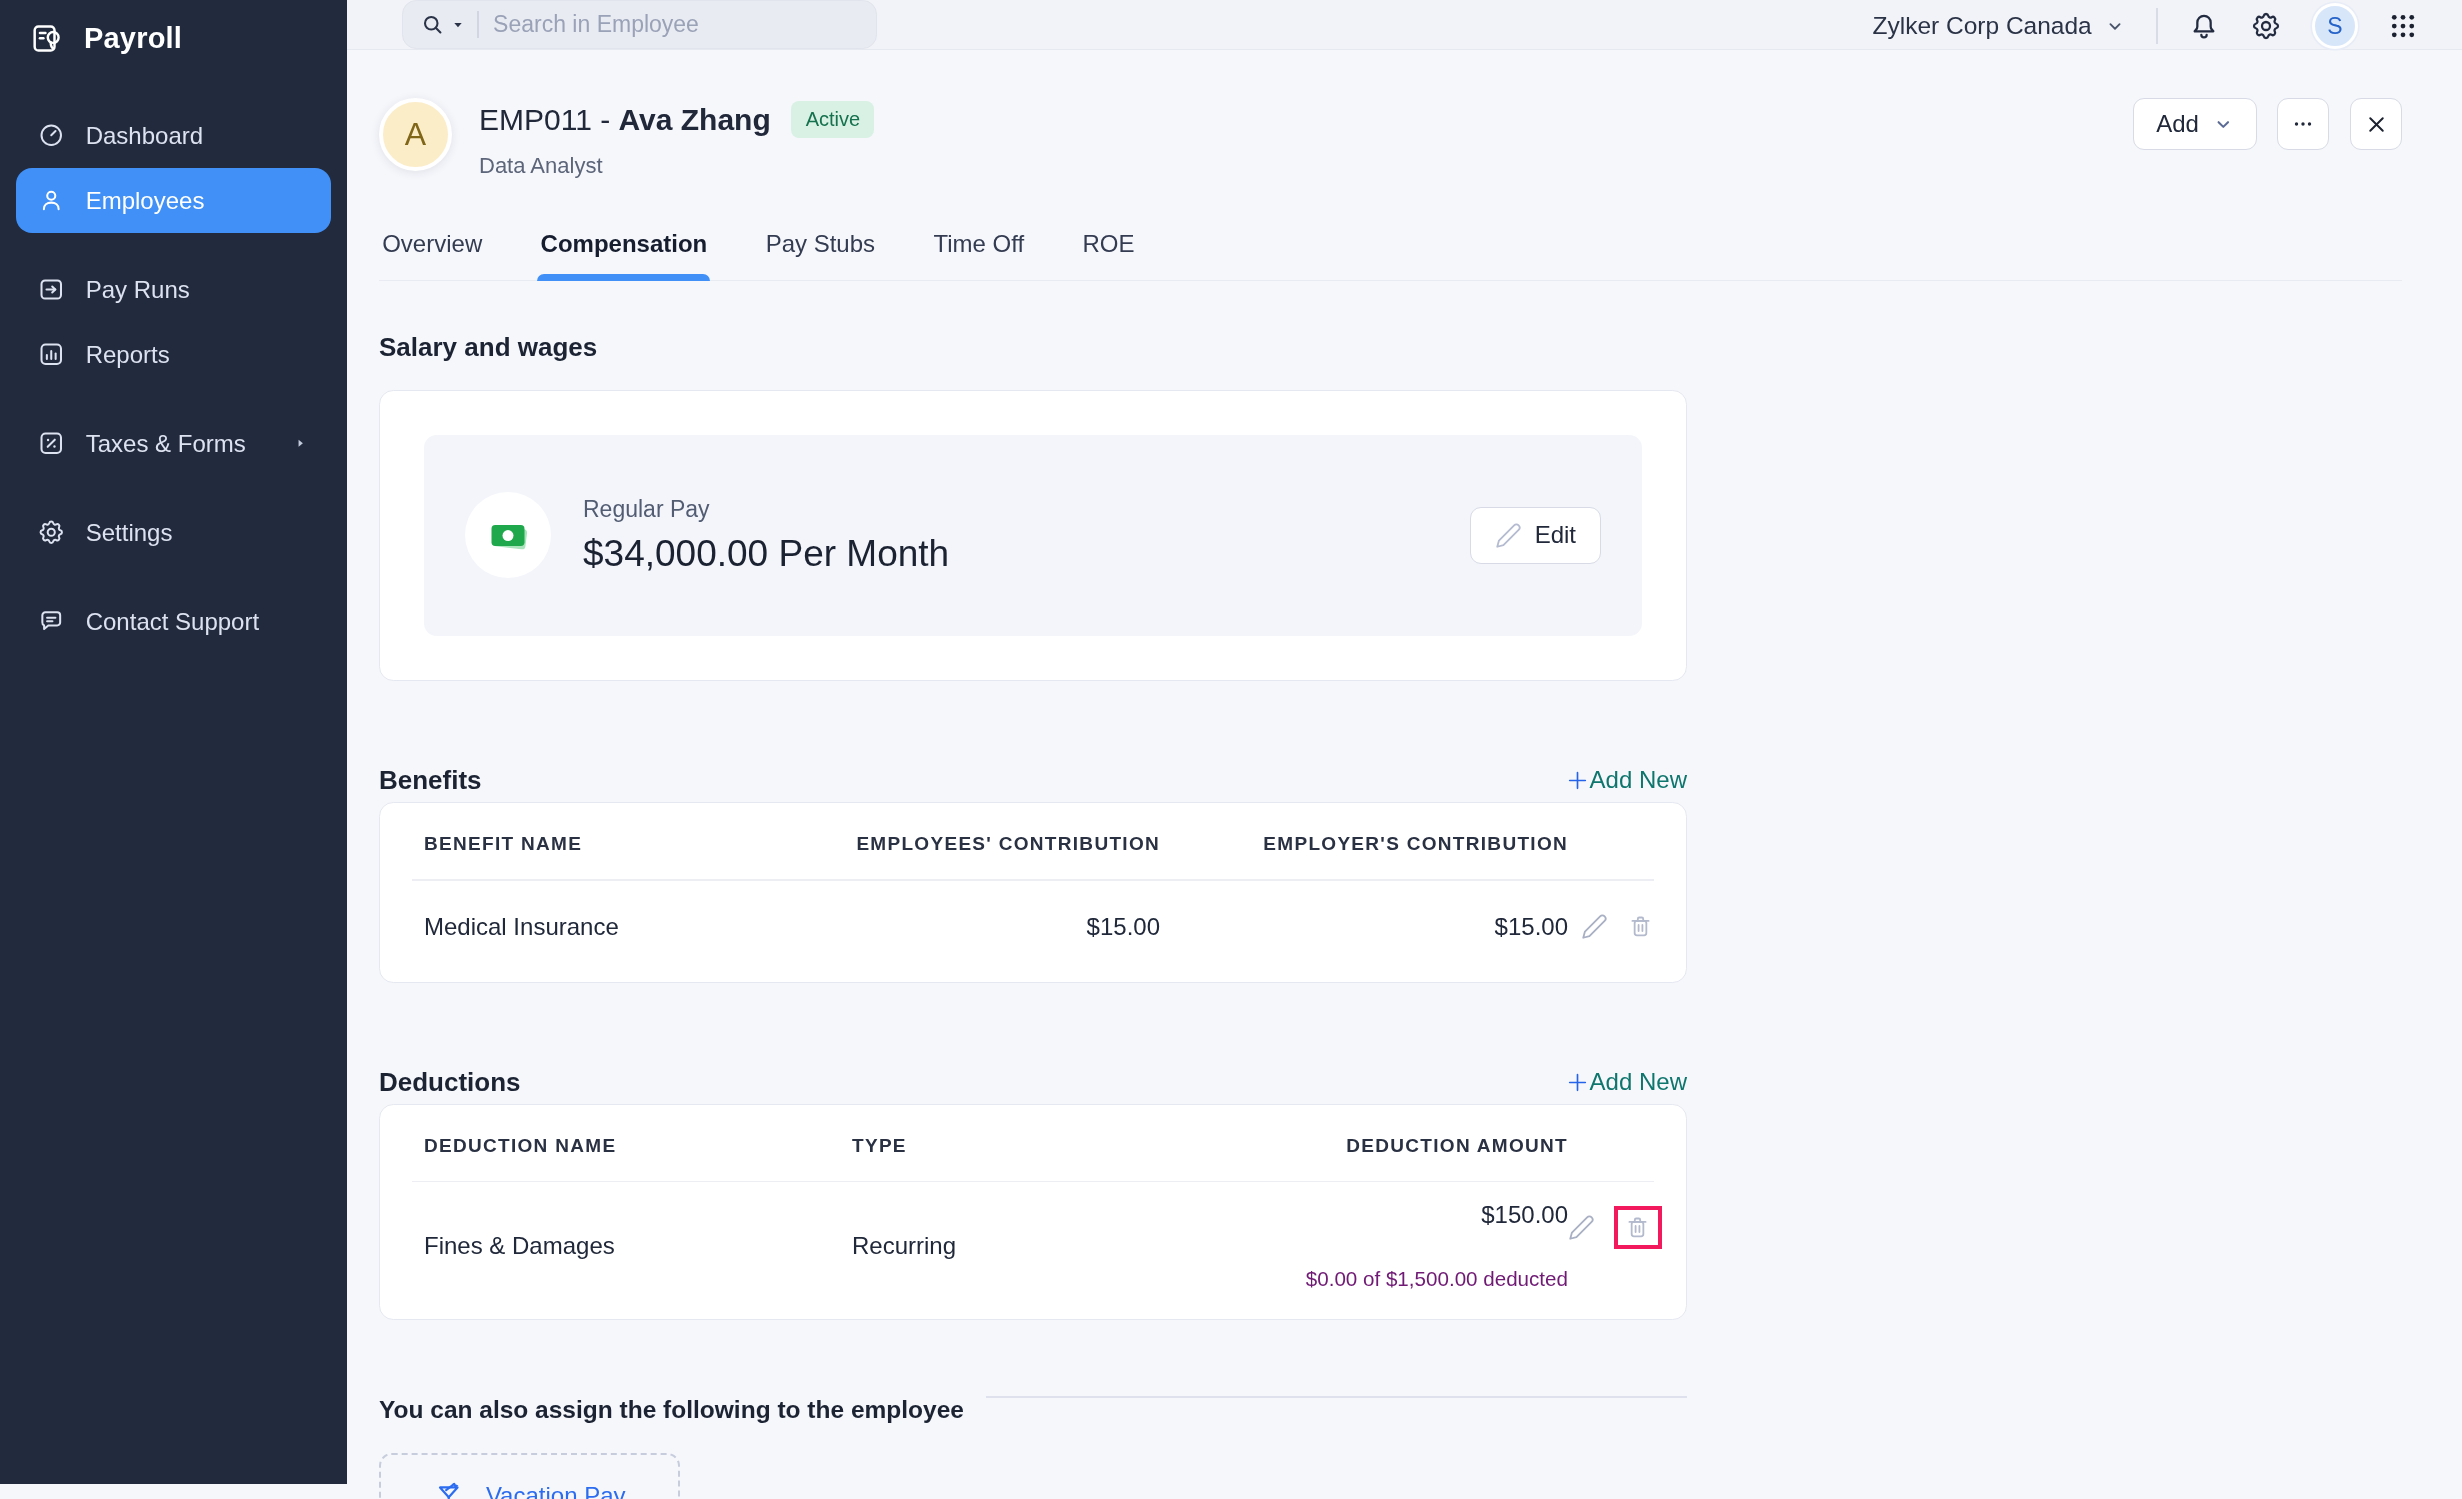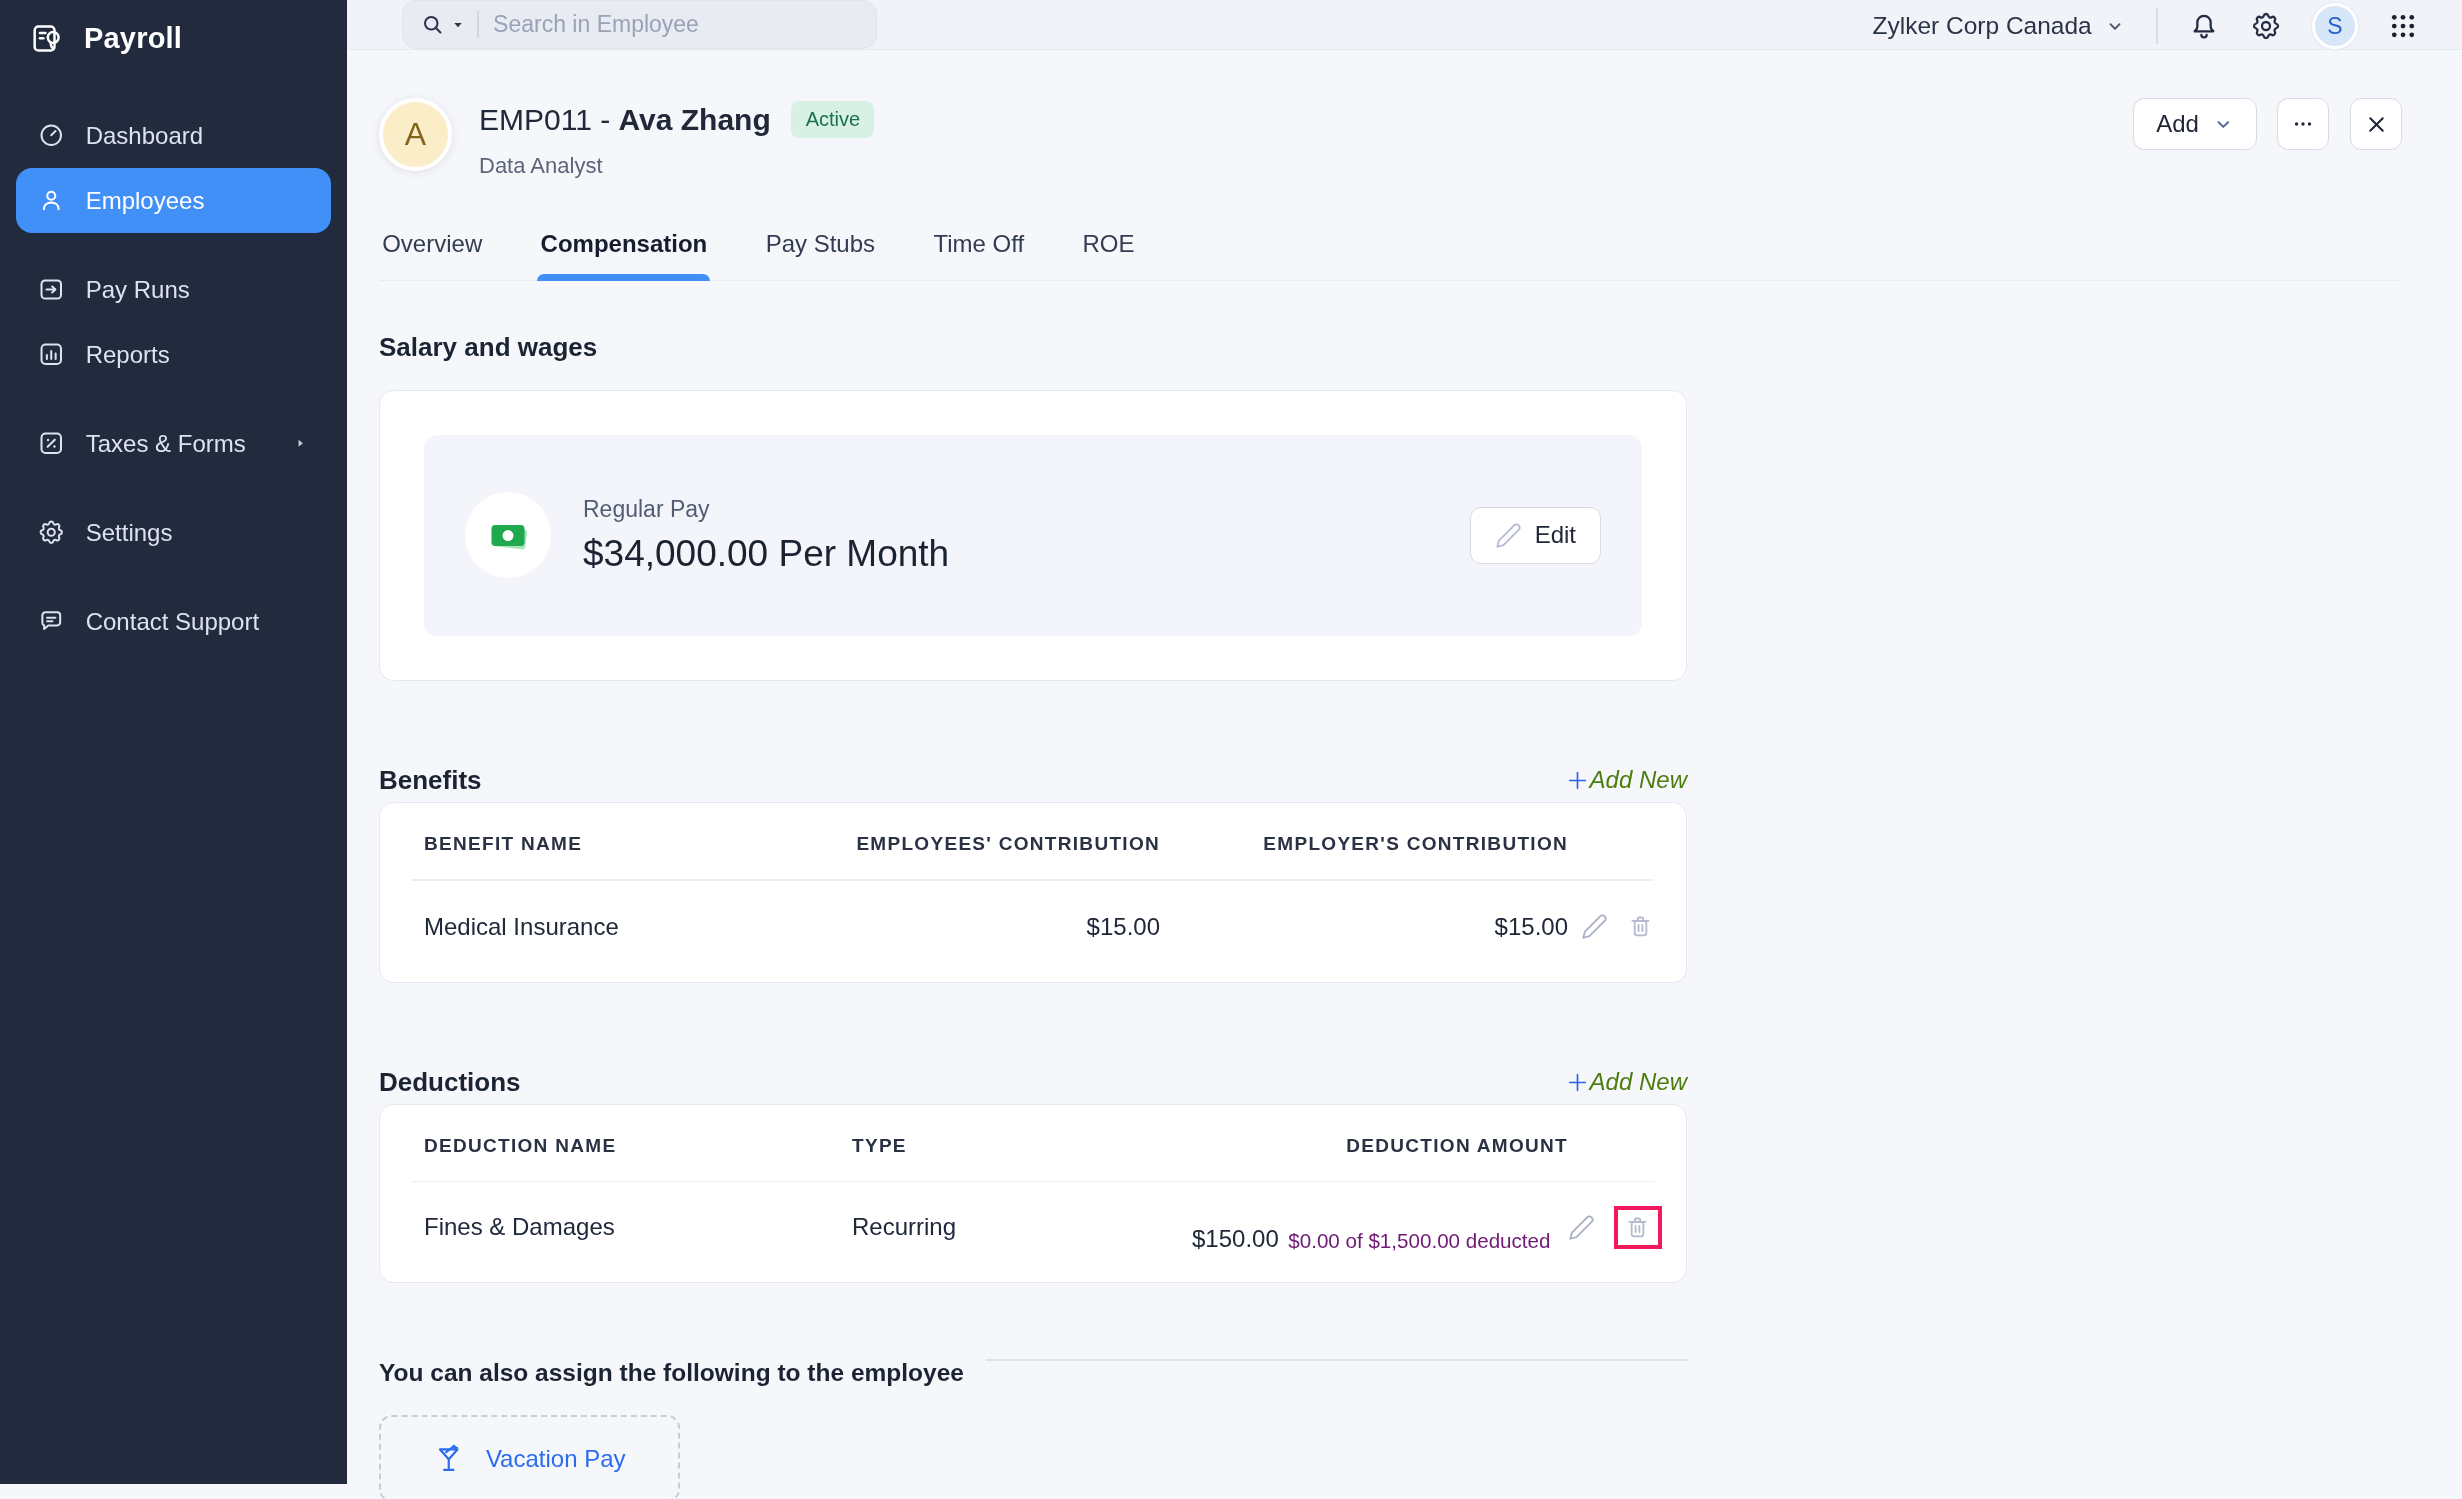--- a/index.html
+++ b/index.html
@@ -101,34 +101,34 @@
   .money-circle {
     width: 86px; height: 86px; border-radius: 50%; background: #fff;
     display: flex; align-items: center; justify-content: center; flex-shrink: 0;
   }
   .salary-text { margin-left: 32px; }
   .pay-name { font-size: 23px; color: #525c72; }
   .pay-amount { font-size: 37px; color: #1b2232; margin-top: 11px; line-height: 1.1; }
   .btn-edit { margin-left: auto; padding: 0 24px; gap: 12.7px; height: 57px; }
 
   .section-head { width: 1308px; display: flex; align-items: center; justify-content: space-between; margin-top: 84px; }
-  .add-new { display: flex; align-items: center; gap: 0; color: #4d7c0f; font-size: 24px; cursor: pointer; font-style: italic; }
+  .add-new { display: flex; align-items: center; gap: 0; color: #0f766e; font-size: 24px; cursor: pointer; }
 
   .table-card { margin-top: 6.3px; }
   .b-grid { display: grid; grid-template-columns: 396px 340px 408px 1fr; align-items: center; }
   .d-grid { display: grid; grid-template-columns: 428px 340px 376px 1fr; align-items: center; }
   .thead { padding: 30px 32px 24px 44px; }
   .th { font-size: 19px; font-weight: 700; color: #2a3143; letter-spacing: 1.3px; }
   .th.right, .cell.right { text-align: right; }
   .tdivider { height: 1.6px; background: #eceef4; margin: 0 32px; }
   .trow { padding: 32px 32px 41px 44px; font-size: 24px; color: #20283a; }
   .trow-ded { padding: 19px 32px 28.5px 44px; }
   .row-icons { display: flex; gap: 19px; justify-content: flex-end; align-items: center; }
   .icon-btn { display: inline-flex; cursor: pointer; background: none; border: none; padding: 0; }
-  .amount-stack { display: flex; flex-direction: row; align-items: flex-end; gap: 9.5px; }
+  .amount-stack { display: flex; flex-direction: column; align-items: flex-end; gap: 9.5px; }
   .amount { font-size: 24px; color: #20283a; }
   .progress { font-size: 20.6px; color: #701a75; margin-top: 28px; }
   .ded-icons { align-self: flex-start; margin-top: 4.8px; }
   .trash-highlight {
     display: inline-flex; align-items: center; justify-content: center;
     border: 4.8px solid #f2195d; padding: 4px 6.3px;
   }
 
   .assign-row { width: 1308px; display: flex; align-items: flex-start; margin-top: 76px; }
   .assign-title { font-size: 24.5px; font-weight: 700; color: #1c2434; white-space: nowrap; }

